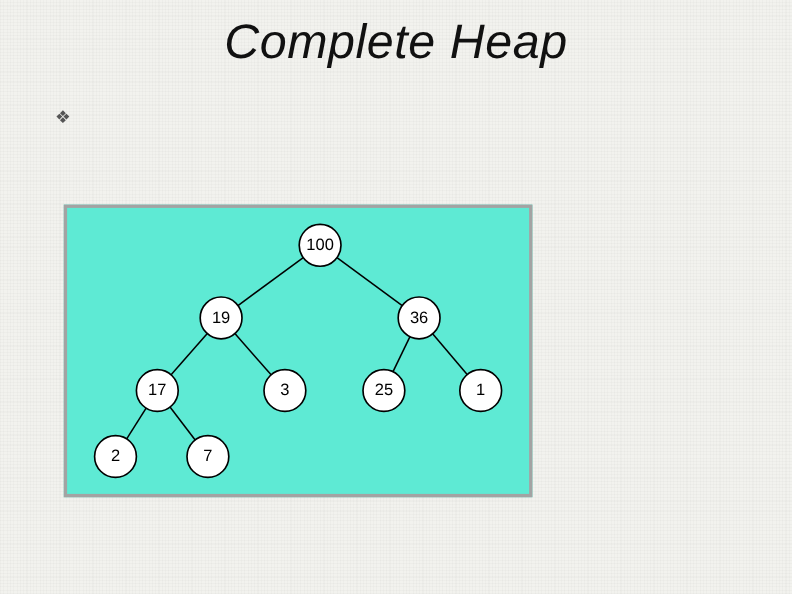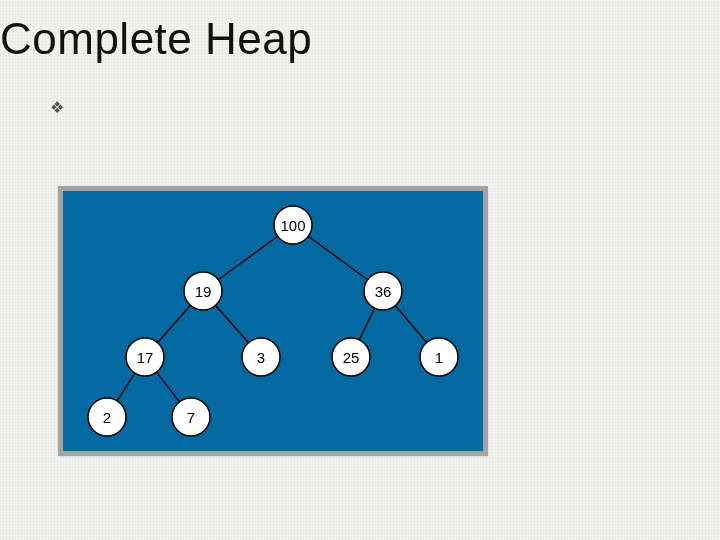--- a/index.html
+++ b/index.html
@@ -19,24 +19,26 @@
     background-image:
       repeating-linear-gradient(0deg, rgba(0,0,0,0.02) 0 1px, transparent 1px 3px),
       repeating-linear-gradient(90deg, rgba(0,0,0,0.02) 0 1px, transparent 1px 3px);
     pointer-events: none;
   }
   .title {
     position: absolute;
     top: 14px;
     left: 0;
     right: 0;
+    text-align: center;
     font-size: 44px;
     font-weight: 400;
     color: #111;
     letter-spacing: 0.5px;
+    font-style: italic;
   }
   .bullet-row {
     position: absolute;
     top: 96px;
     left: 50px;
     right: 40px;
     display: flex;
     align-items: flex-start;
     gap: 14px;
     color: #222;
@@ -46,22 +48,22 @@
     font-size: 16px;
     line-height: 24px;
     color: #555;
   }
   .diagram-frame {
     position: absolute;
     left: 58px;
     top: 186px;
     width: 420px;
     height: 260px;
-    background: #0369a1;
-    border: 5px solid #a3a3a3;
+    background: #5eead4;
+    border: 3px solid #a3a3a3;
     box-shadow: 0 1px 2px rgba(0,0,0,0.08);
   }
   .diagram-frame svg {
     display: block;
     width: 100%;
     height: 100%;
   }
   .edge {
     stroke: #000;
     stroke-width: 1.4;

